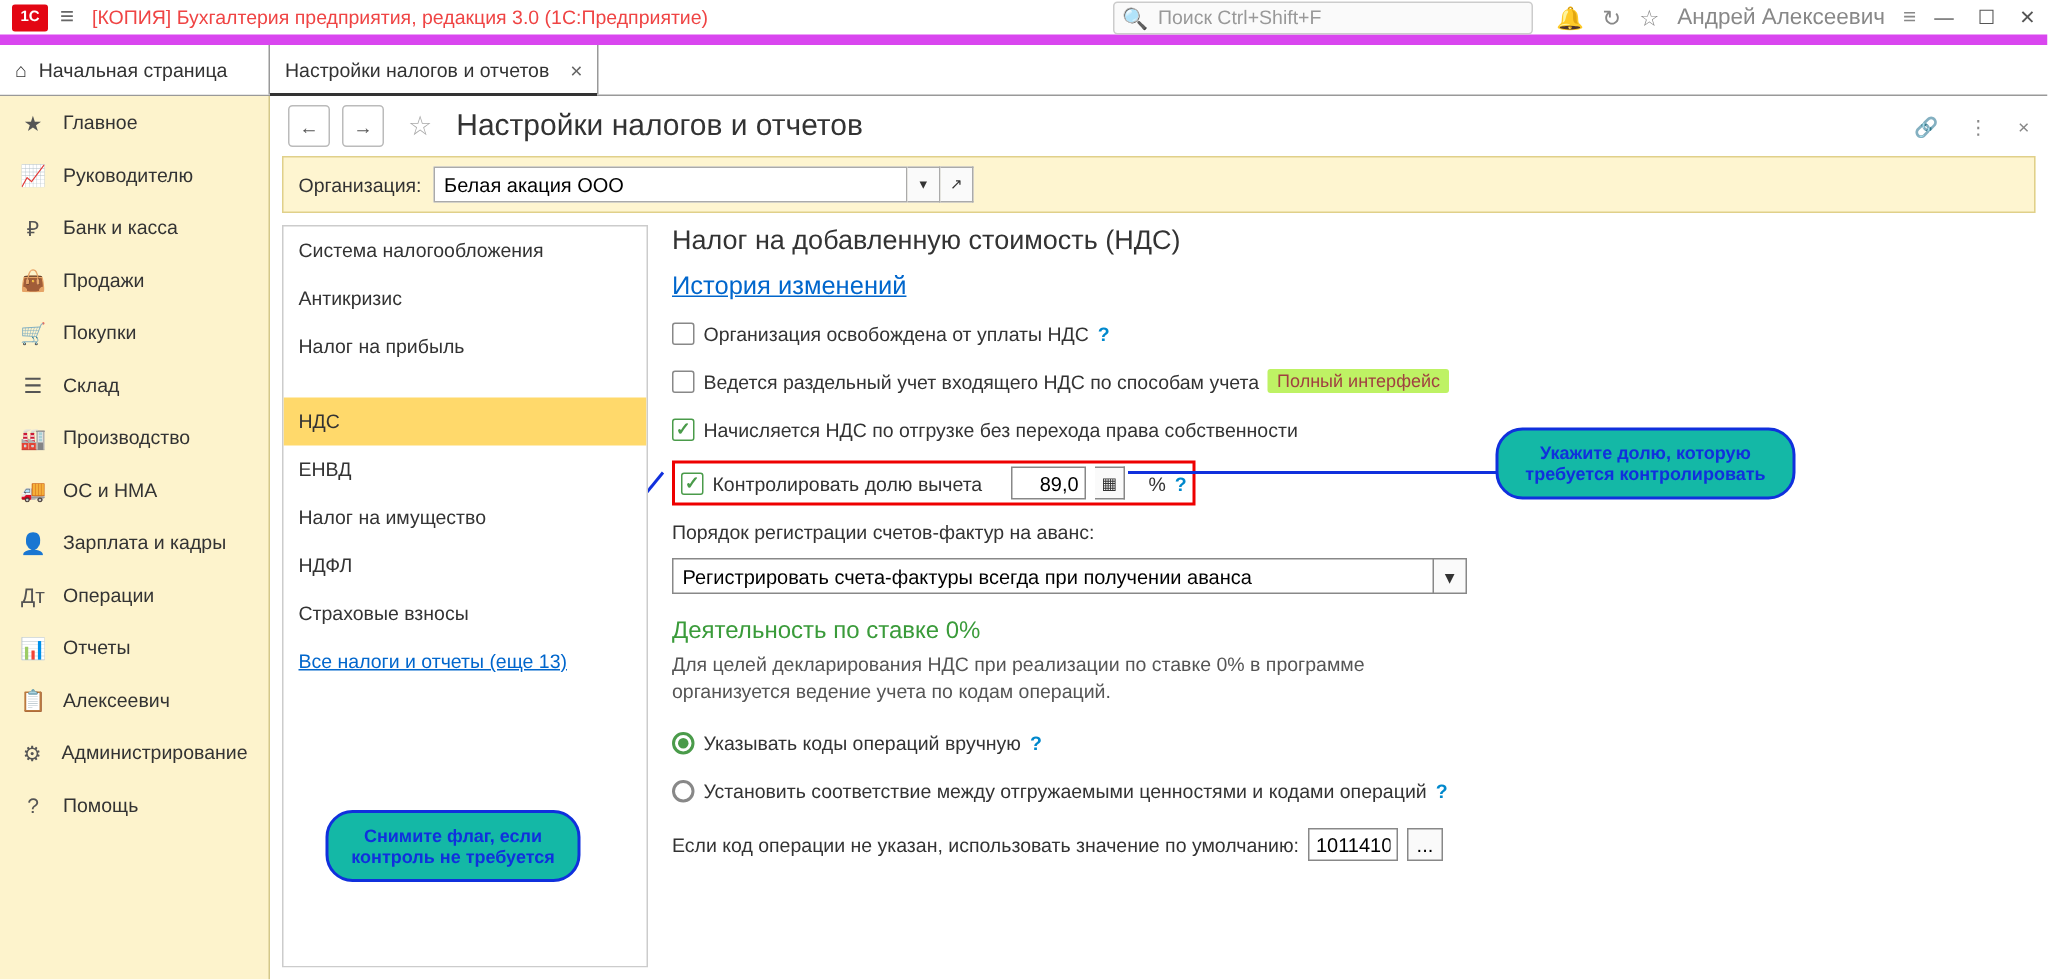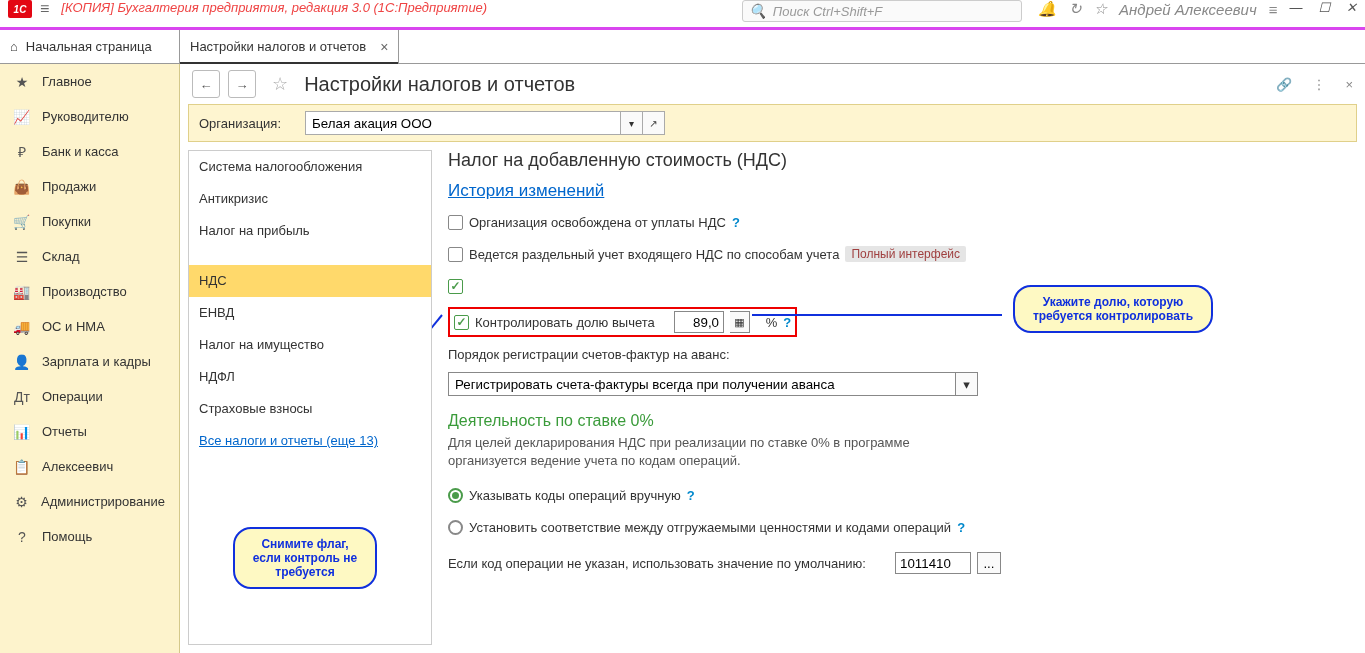--- a/index.html
+++ b/index.html
@@ -1,18 +1,18 @@
 <!DOCTYPE html>
 <html><head>
 <meta charset="utf-8">
 <style>
 * { box-sizing: border-box; margin: 0; padding: 0; }
 body { font-family: Arial, sans-serif; font-size: 13px; background: #fff; color: #333; overflow: hidden; }
 
-.titlebar { height: 30px; background: #fff; border-bottom: 3px solid #d946ef; display: flex; align-items: flex-start; padding: 0 8px; font-style: italic; }
+.titlebar { height: 30px; background: #fff; border-bottom: 7px solid #d946ef; display: flex; align-items: center; padding: 0 8px; }
 .titlebar .logo { width: 24px; height: 18px; background: #e30613; color: #fff; font-weight: bold; font-size: 10px; display: flex; align-items: center; justify-content: center; border-radius: 2px; margin-right: 8px; }
 .titlebar .hamburger { font-size: 16px; color: #666; margin-right: 12px; cursor: pointer; }
 .titlebar .title { color: #ef4444; font-size: 13px; flex: 1; }
 .titlebar .search { width: 280px; height: 22px; border: 1px solid #ccc; border-radius: 3px; display: flex; align-items: center; padding: 0 6px; color: #999; background: #fafafa; }
 .titlebar .search .icon { margin-right: 6px; font-size: 14px; }
 .titlebar .right-icons { display: flex; align-items: center; gap: 12px; margin-left: 16px; }
 .titlebar .right-icons span { color: #888; font-size: 15px; cursor: pointer; }
 .titlebar .user { color: #333; font-size: 13px; }
 .titlebar .win-controls { display: flex; gap: 16px; margin-left: 12px; color: #555; }
 
@@ -29,21 +29,21 @@
 .sidebar-item .icon { width: 16px; height: 16px; color: #555; font-size: 14px; display: inline-flex; align-items: center; justify-content: center; }
 
 .content { flex: 1; display: flex; flex-direction: column; overflow: hidden; }
 .content-header { height: 40px; display: flex; align-items: center; padding: 0 12px; gap: 8px; }
 .nav-btn { width: 28px; height: 28px; border: 1px solid #bbb; border-radius: 3px; display: flex; align-items: center; justify-content: center; cursor: pointer; background: #fff; color: #555; }
 .nav-btn:last-of-type { margin-right: 8px; }
 .star-btn { font-size: 18px; color: #aaa; margin-right: 8px; cursor: pointer; }
 .page-title { font-size: 20px; font-weight: normal; color: #333; }
 .content-header .spacer { flex: 1; }
 
-.org-bar { background: #fef5d0; border: 1px solid #e0d08a; padding: 6px 10px; margin: 0 8px; display: flex; align-items: center; gap: 24px; }
+.org-bar { background: #fef5d0; border: 1px solid #e0d08a; padding: 6px 10px; margin: 0 8px; display: flex; align-items: center; gap: 8px; }
 .org-bar label { color: #333; }
 .org-select { flex: 0 0 360px; display: flex; }
 .org-select input { flex: 1; height: 24px; border: 1px solid #aaa; padding: 0 6px; background: #fff; }
 .org-select .dd-btn, .org-select .ext-btn { width: 22px; height: 24px; border: 1px solid #aaa; border-left: none; background: #fafafa; display: flex; align-items: center; justify-content: center; cursor: pointer; font-size: 10px; }
 
 .content-body { flex: 1; display: flex; margin: 8px; gap: 0; overflow: hidden; }
 .left-panel { width: 244px; border: 1px solid #ccc; background: #fff; overflow-y: auto; }
 .left-item { padding: 8px 10px; cursor: pointer; color: #333; border-bottom: 1px solid transparent; }
 .left-item.active { background: #ffd96b; margin-top: 18px; }
 .left-item.link { color: #0066cc; text-decoration: underline; }
@@ -51,37 +51,37 @@
 .right-panel { flex: 1; padding: 0 16px; overflow-y: auto; position: relative; }
 .section-title { font-size: 18px; color: #333; margin-bottom: 10px; }
 .history-link { color: #0066cc; text-decoration: underline; font-size: 17px; cursor: pointer; }
 .form-row { display: flex; align-items: center; gap: 6px; margin: 10px 0; min-height: 22px; }
 .checkbox { width: 15px; height: 15px; border: 1px solid #888; border-radius: 2px; display: inline-flex; align-items: center; justify-content: center; cursor: pointer; background: #fff; }
 .checkbox.checked { border-color: #4a9b4a; color: #4a9b4a; font-weight: bold; font-size: 12px; }
 .radio { width: 15px; height: 15px; border: 2px solid #888; border-radius: 50%; display: inline-flex; align-items: center; justify-content: center; cursor: pointer; }
 .radio.checked { border-color: #4a9b4a; }
 .radio.checked::after { content: ''; width: 7px; height: 7px; background: #4a9b4a; border-radius: 50%; }
 .help { color: #0088cc; font-weight: bold; cursor: pointer; }
-.pink-tag { background: #e5e5e5; color: #a04040; padding: 1px 6px; border-radius: 2px; font-size: 12px; }
+.pink-tag { background: #bef264; color: #a04040; padding: 1px 6px; border-radius: 2px; font-size: 12px; }
 
 .highlight-box { border: 2px solid #e00; padding: 2px 4px; display: inline-flex; align-items: center; gap: 6px; }
 .num-input { width: 50px; height: 22px; border: 1px solid #888; text-align: right; padding: 0 4px; }
 .calc-btn { width: 20px; height: 22px; border: 1px solid #888; border-left: none; background: #fafafa; cursor: pointer; display: inline-flex; align-items: center; justify-content: center; font-size: 11px; }
 
 .wide-select { display: flex; width: 530px; }
 .wide-select input { flex: 1; height: 24px; border: 1px solid #888; padding: 0 6px; }
 .wide-select .dd-btn { width: 22px; height: 24px; border: 1px solid #888; border-left: none; background: #fafafa; display: flex; align-items: center; justify-content: center; cursor: pointer; }
 
 .green-heading { font-size: 16px; color: #3a9b3a; margin-top: 16px; }
 .desc-text { color: #555; line-height: 1.4; margin-top: 4px; max-width: 540px; }
 
-.small-input { width: 76px; height: 22px; border: 1px solid #888; padding: 0 4px; margin-left: 23px; }
+.small-input { width: 60px; height: 22px; border: 1px solid #888; padding: 0 4px; }
 .dots-btn { width: 24px; height: 22px; border: 1px solid #888; background: #fafafa; cursor: pointer; }
 
-.callout { position: absolute; background: #fef9c3; border: 2px solid #1030dd; border-radius: 18px; padding: 8px 14px; color: #1030dd; font-size: 12px; text-align: center; font-weight: bold; z-index: 5; margin-left: 16px; }
+.callout { position: absolute; background: #14b8a6; border: 2px solid #1030dd; border-radius: 18px; padding: 8px 14px; color: #1030dd; font-size: 12px; text-align: center; font-weight: bold; z-index: 5; }
 svg.line { position: absolute; pointer-events: none; z-index: 4; }
 
 </style>
 </head>
 <body>
 
 <div class="titlebar">
   <span class="logo">1C</span>
   <span class="hamburger">≡</span>
   <span class="title">[КОПИЯ] Бухгалтерия предприятия, редакция 3.0  (1С:Предприятие)</span>
@@ -219,20 +219,21 @@
           <span>Организация освобождена от уплаты НДС</span>
           <span class="help">?</span>
         </div>
         <div class="form-row">
           <span class="checkbox"></span>
           <span>Ведется раздельный учет входящего НДС по способам учета</span>
           <span class="pink-tag">Полный интерфейс</span>
         </div>
         <div class="form-row">
           <span class="checkbox checked">✓</span>
+          <span>Начисляется НДС по отгрузке без перехода права собственности</span>
         </div>
 
         <div class="form-row">
           <span class="highlight-box">
             <span class="checkbox checked">✓</span>
             <span>Контролировать долю вычета</span>
             &nbsp;&nbsp;
             <input class="num-input" value="89,0" style="">
             <span class="calc-btn">▦</span>
             &nbsp;<span>%</span>
@@ -275,15 +276,15 @@
           <line x1="0" y1="15" x2="250" y2="15" stroke="#1030dd" stroke-width="2"></line>
         </svg>
         <div class="callout" style="left:565px; top:135px; width:200px;">
           <span>Укажите долю, которую</span><br><span>требуется контролировать</span>
         </div>
       </div>
     </div>
   </div>
 </div>
 
-<div class="callout" style="left:217px; top:527px; width:144px;">
+<div class="callout" style="left:217px; top:540px; width:170px;">
   <span>Снимите флаг, если контроль не требуется</span>
 </div>
 
 </body></html>

